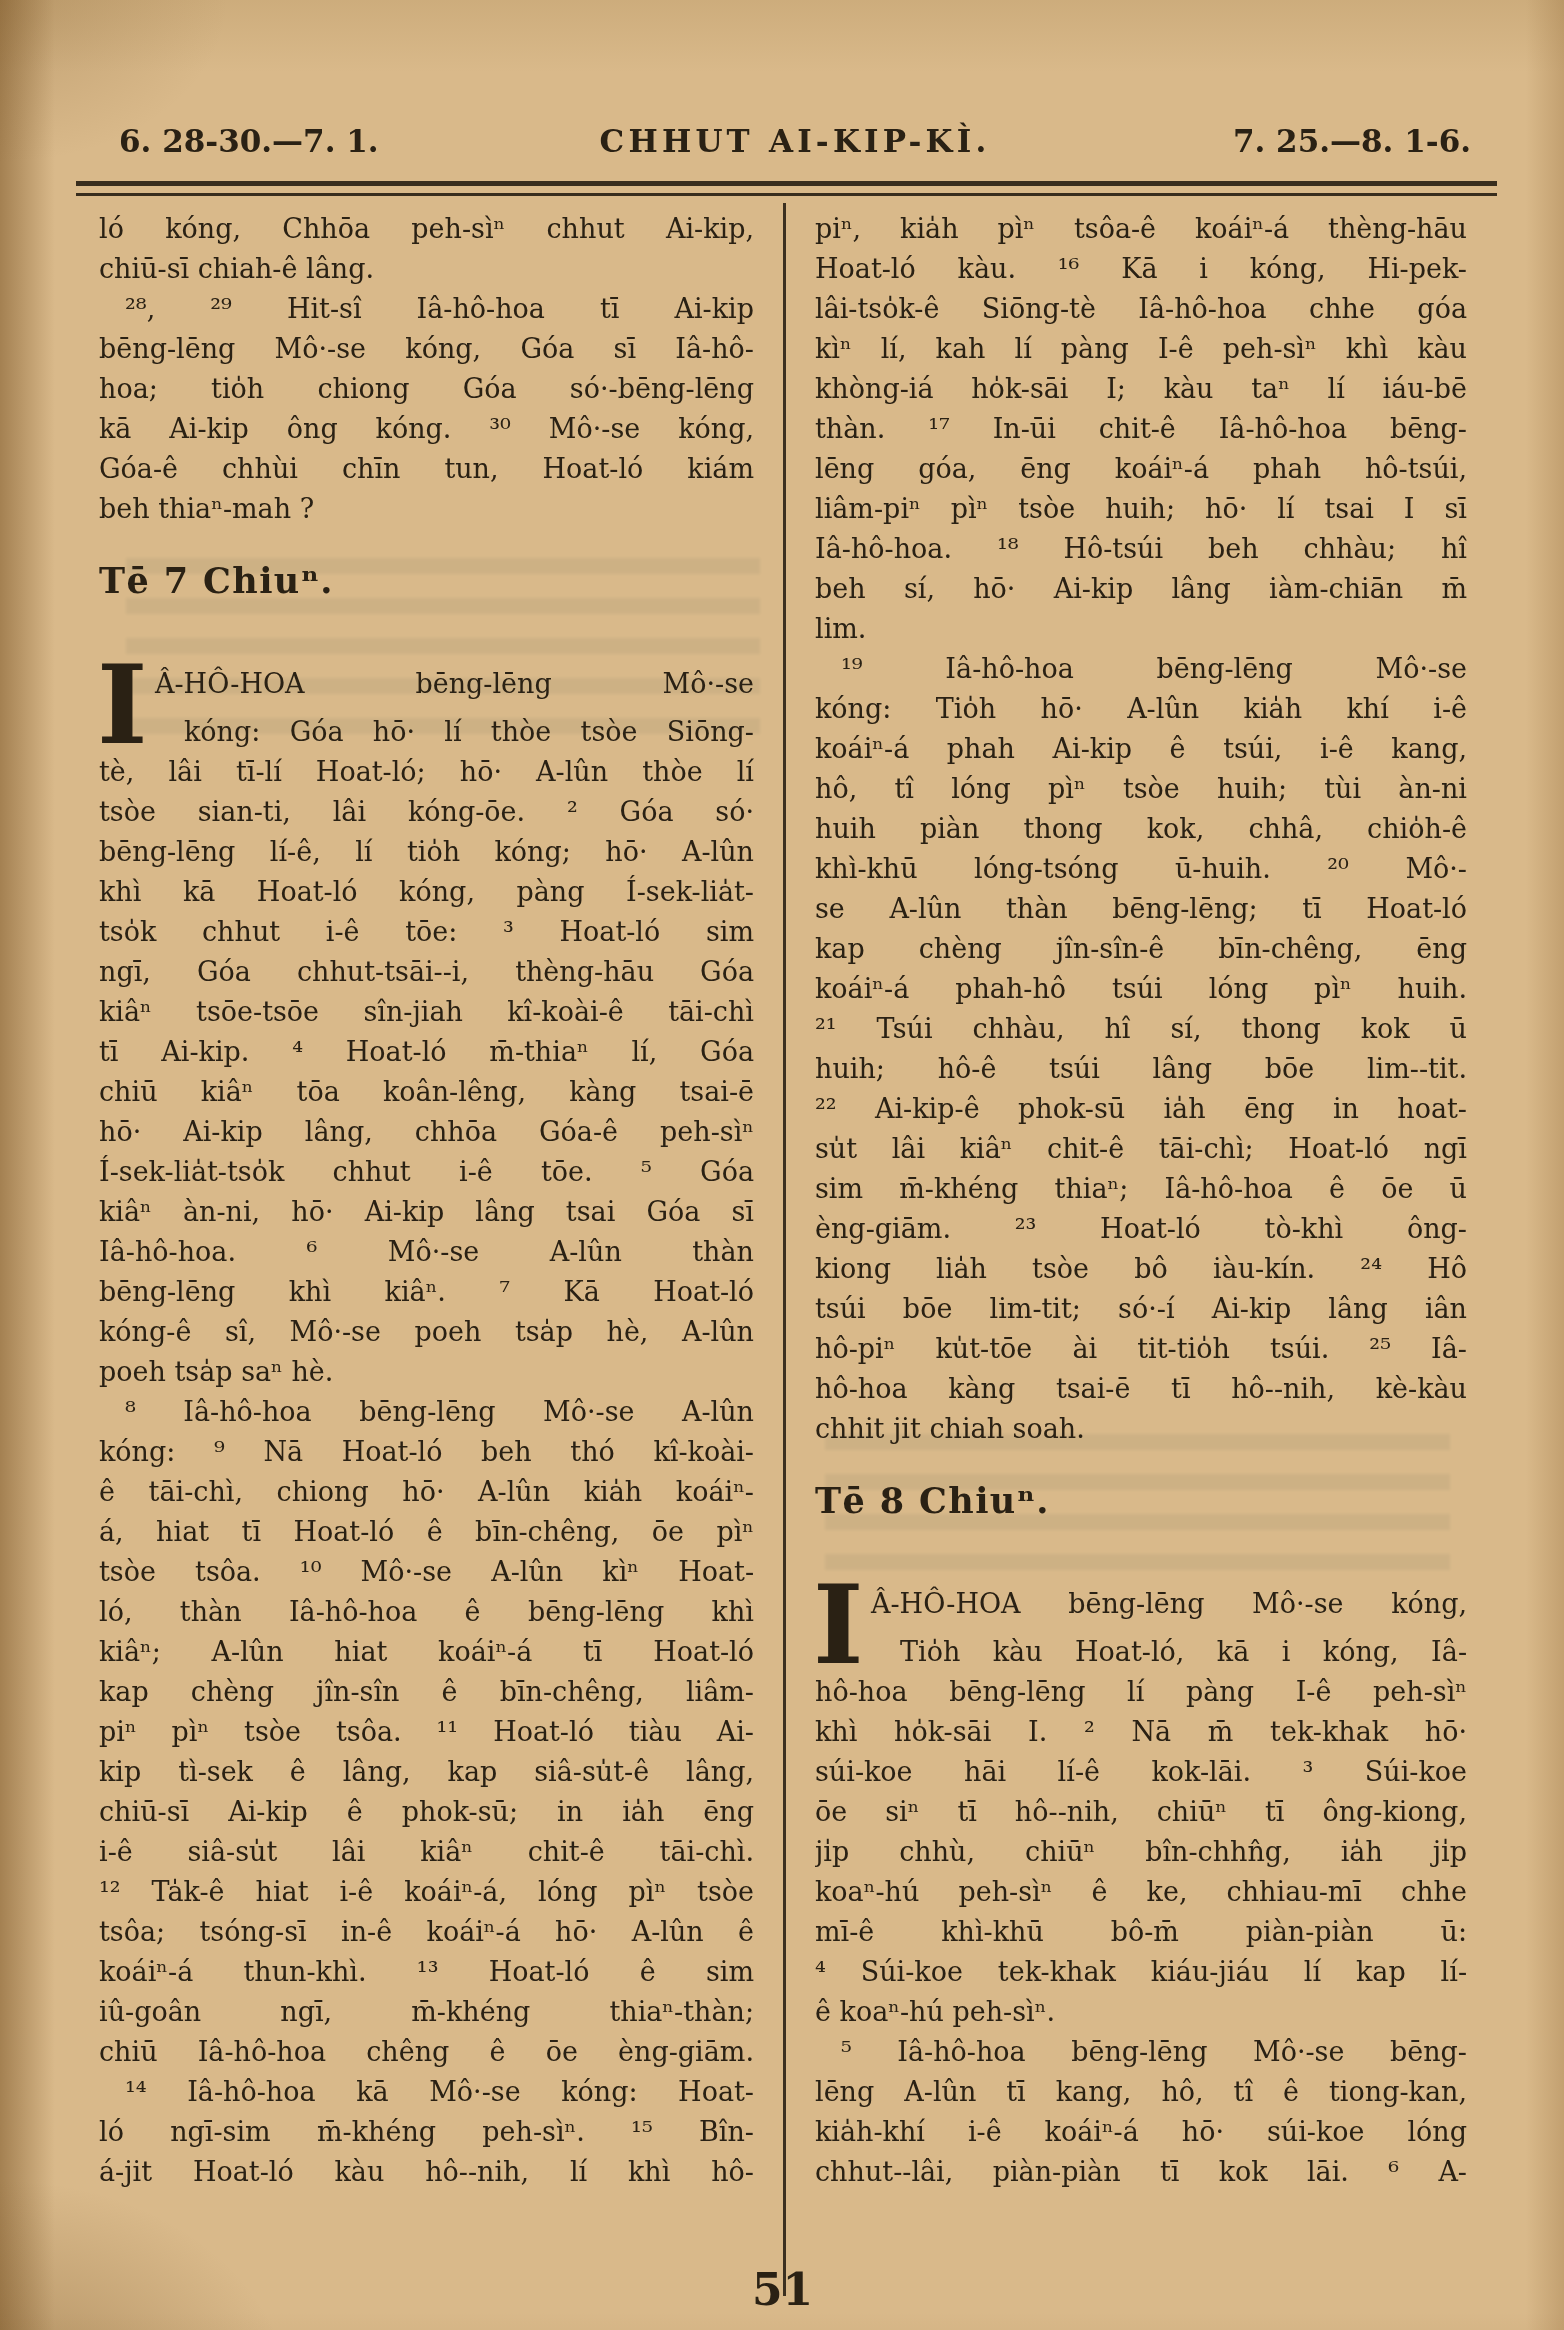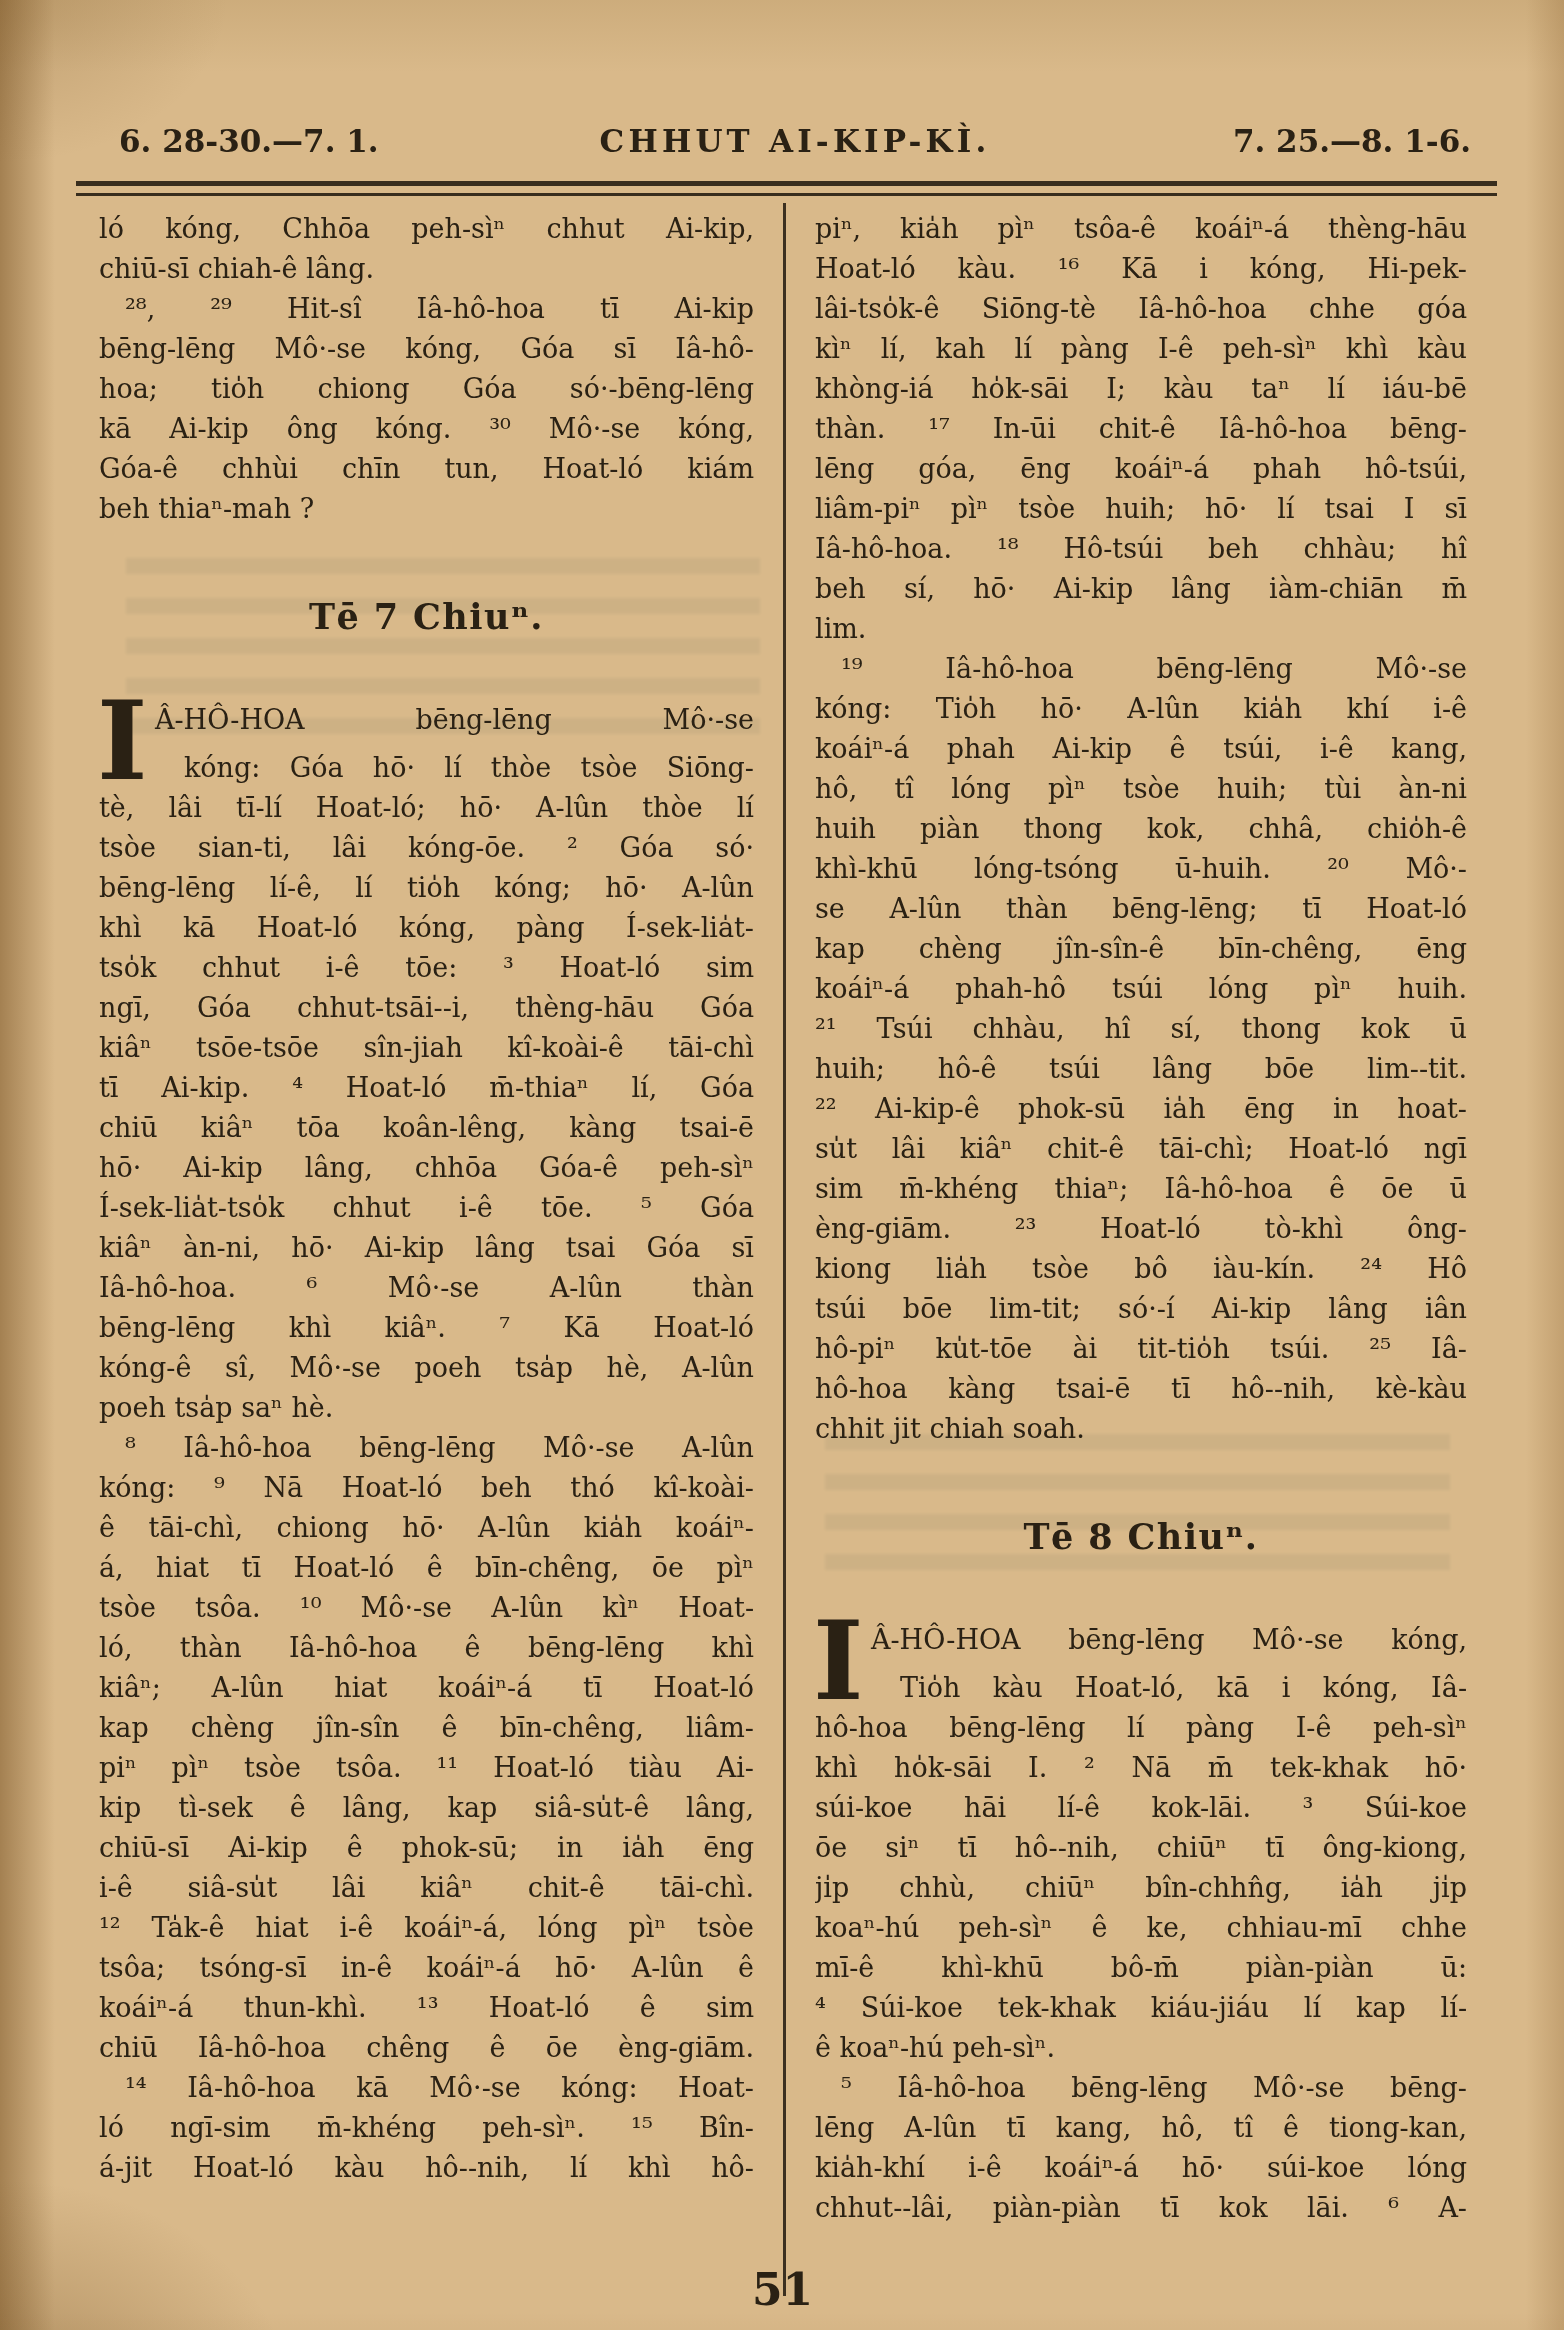--- a/index.html
+++ b/index.html
@@ -40,22 +40,22 @@
   .line{
     font-size:27px;line-height:40px;height:40px;
     text-align:justify;text-align-last:justify;
     white-space:normal;overflow:hidden;
   }
   .line.flush{text-align-last:left;}
   .line.indent{padding-left:26px;}
   .line.cap-1{padding-left:56px;}
   .line.cap-2{padding-left:85px;margin-top:8px;}
   .chapter-heading{
-    font-size:35px;font-weight:700;text-align:center;
-    height:45px;line-height:45px;margin:65px 0 61px 0;letter-spacing:1.4px;
+    font-size:35px;font-weight:700;
+    height:45px;line-height:45px;margin:29px 0 61px 0;letter-spacing:1.4px;
   }
   .dropcap-block{position:relative;}
   .drop-cap{
     position:absolute;left:-1.9px;top:-3.7px;
     font-size:108px;line-height:91px;font-weight:700;
   }
   .page-number{
     position:absolute;top:2264px;left:0;width:1565px;
     text-align:center;font-size:44px;font-weight:700;
   }
@@ -129,20 +129,21 @@
         <div class="line">ló, thàn Iâ-hô-hoa ê bēng-lēng khì</div>
         <div class="line">kiâⁿ; A-lûn hiat koáiⁿ-á tī Hoat-ló</div>
         <div class="line">kap chèng jîn-sîn ê bīn-chêng, liâm-</div>
         <div class="line">piⁿ pìⁿ tsòe tsôa. ¹¹ Hoat-ló tiàu Ai-</div>
         <div class="line">kip tì-sek ê lâng, kap siâ-su̍t-ê lâng,</div>
         <div class="line">chiū-sī Ai-kip ê phok-sū; in ia̍h ēng</div>
         <div class="line">i-ê siâ-su̍t lâi kiâⁿ chit-ê tāi-chì.</div>
         <div class="line">¹² Ta̍k-ê hiat i-ê koáiⁿ-á, lóng pìⁿ tsòe</div>
         <div class="line">tsôa; tsóng-sī in-ê koáiⁿ-á hō· A-lûn ê</div>
         <div class="line">koáiⁿ-á thun-khì. ¹³ Hoat-ló ê sim</div>
+        <div class="line">iû-goân ngī, m̄-khéng thiaⁿ-thàn;</div>
         <div class="line">chiū Iâ-hô-hoa chêng ê ōe èng-giām.</div>
       </div>
       <div class="block">
         <div class="line indent">¹⁴ Iâ-hô-hoa kā Mô·-se kóng: Hoat-</div>
         <div class="line">ló ngī-sim m̄-khéng peh-sìⁿ. ¹⁵ Bîn-</div>
         <div class="line">á-jit Hoat-ló kàu hô--nih, lí khì hô-</div>
       </div>
     </div>
   <div class="col col-right" id="col-right">
       <div class="block">

